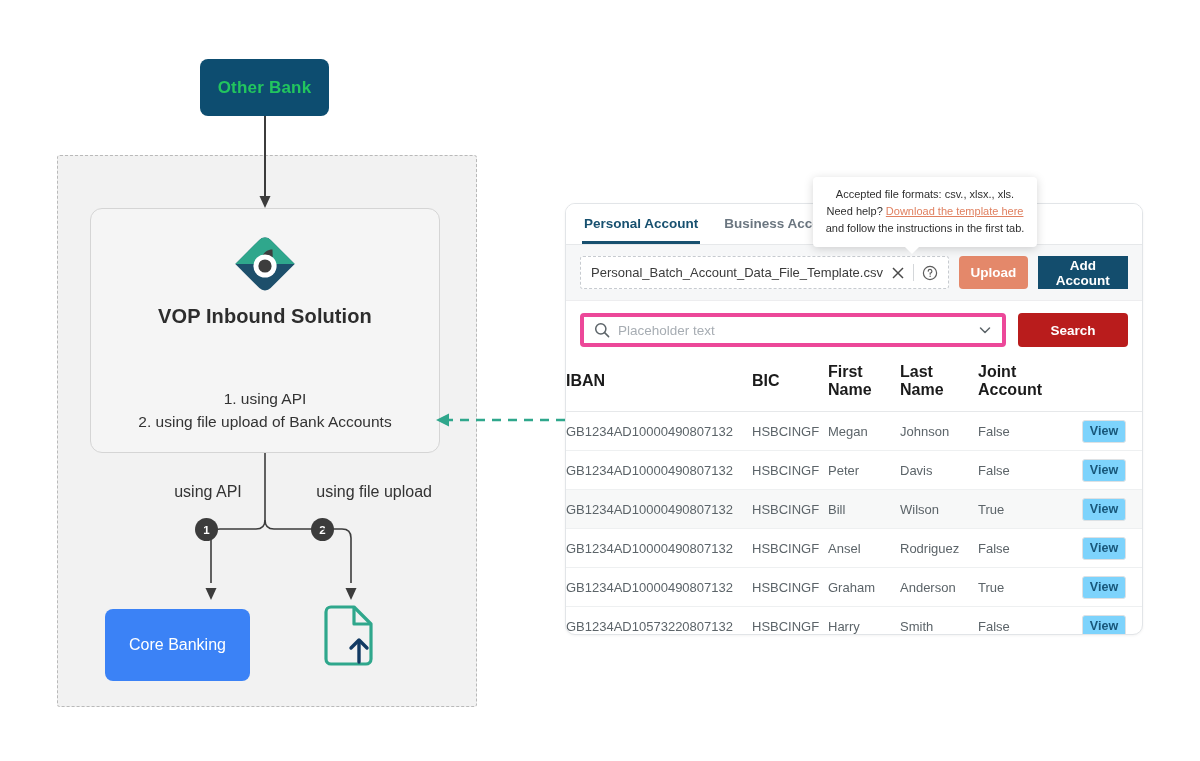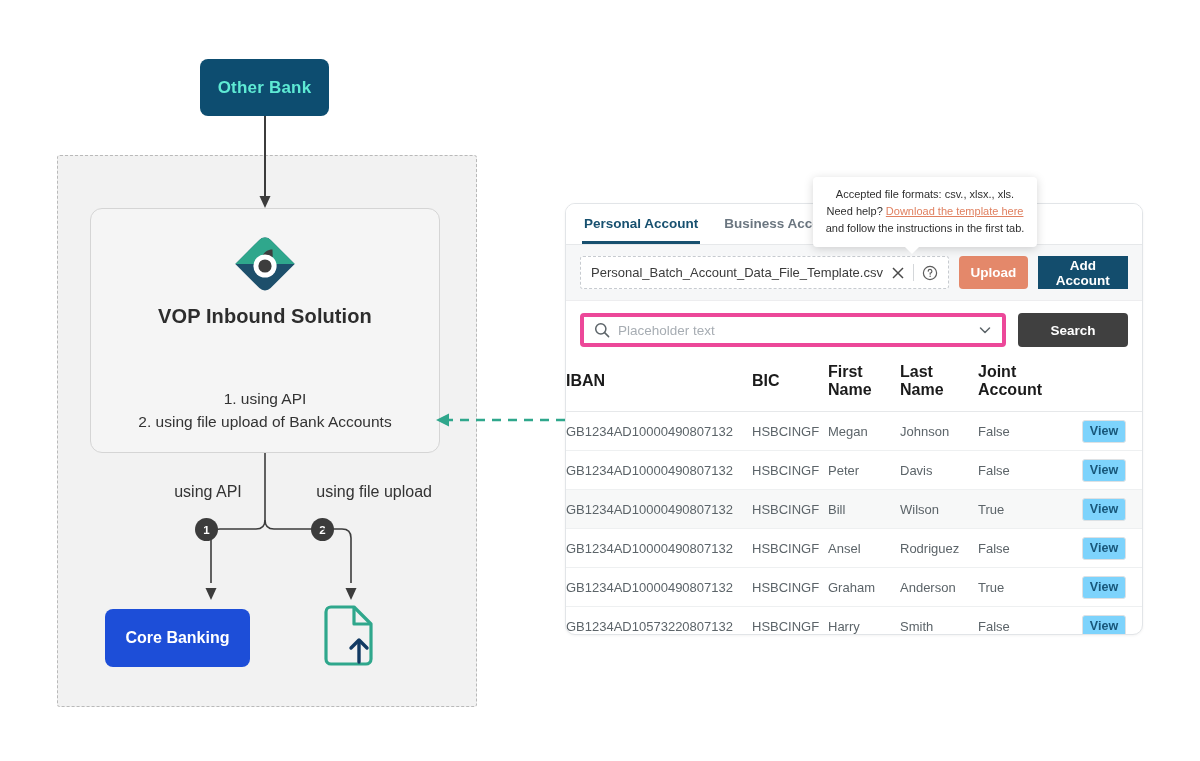--- a/index.html
+++ b/index.html
@@ -11,21 +11,21 @@
     font-family: "Liberation Sans", sans-serif;
     overflow: hidden;
   }
   #stage { position: relative; width: 1200px; height: 761px; background:#fff; }
 
   
   .other-bank {
     position:absolute; left:200px; top:59px; width:129px; height:57px;
     background:#0d4d70; border-radius:8px;
     display:flex; align-items:center; justify-content:center;
-    color:#5eead4; font-size:17px; font-weight:600; letter-spacing:.2px;
+    color:#22c55e; font-size:17px; font-weight:600; letter-spacing:.2px;
   }
 
   .dashed-zone {
     position:absolute; left:57px; top:155px; width:420px; height:552px;
     background:#f2f2f2; border:1.5px dashed #b9b9b9; border-radius:3px;
   }
 
   .inner-card {
     position:absolute; left:90px; top:208px; width:350px; height:245px;
     background:#f5f5f5; border:1.5px solid #d5d5d5; border-radius:12px;
@@ -62,24 +62,24 @@
 
   .num-badge {
     position:absolute; width:23px; height:23px; border-radius:50%;
     background:#3c3c3c; color:#fff; font-size:11.5px; font-weight:600;
     display:flex; align-items:center; justify-content:center;
   }
   .num-1 { left:195px; top:518px; }
   .num-2 { left:311px; top:518px; }
 
   .core-banking {
-    position:absolute; left:105px; top:609px; width:145px; height:58px;
-    background:#1d4ed8; border-radius:8px;
+    position:absolute; left:105px; top:609px; width:145px; height:72px;
+    background:#3b82f6; border-radius:8px;
     display:flex; align-items:center; justify-content:center;
-    color:#fff; font-size:16px; font-weight:700;
+    color:#fff; font-size:16px; font-weight:400;
   }
 
   .file-upload-icon { position:absolute; left:321px; top:605px; width:60px; height:62px; }
 
   
   .panel {
     position:absolute; left:565px; top:203px; width:578px; height:432px;
     background:#ffffff; border:1px solid #e2e5e8; border-radius:10px;
     box-shadow:0 1px 3px rgba(0,0,0,.05);
     overflow:hidden;
@@ -123,21 +123,21 @@
 
   .search-row {
     height:58px; display:flex; align-items:center; padding:0 14px; gap:12px; background:#fff;
   }
   .search-box {
     flex:1; height:34px; border:4px solid #ec4899; border-radius:4px; background:#fff;
     display:flex; align-items:center; padding:0 10px; gap:8px;
   }
   .search-ph { flex:1; font-size:13.5px; color:#a7adb3; }
   .btn-search {
-    width:110px; height:34px; background:#404040; color:#fff; border:none;
+    width:110px; height:34px; background:#b91c1c; color:#fff; border:none;
     border-radius:4px; font-size:13.5px; font-weight:700; cursor:pointer; font-family:inherit;
   }
 
   table.acct { width:100%; border-collapse:collapse; table-layout:fixed; }
   table.acct th {
     text-align:left; font-size:16px; font-weight:700; color:#1b1b1b;
     padding:4px 0 12px 0; border-bottom:1px solid #e6e8ea;
   }
   table.acct td {
     font-size:13px; color:#5c6469; padding:0; height:39px;

